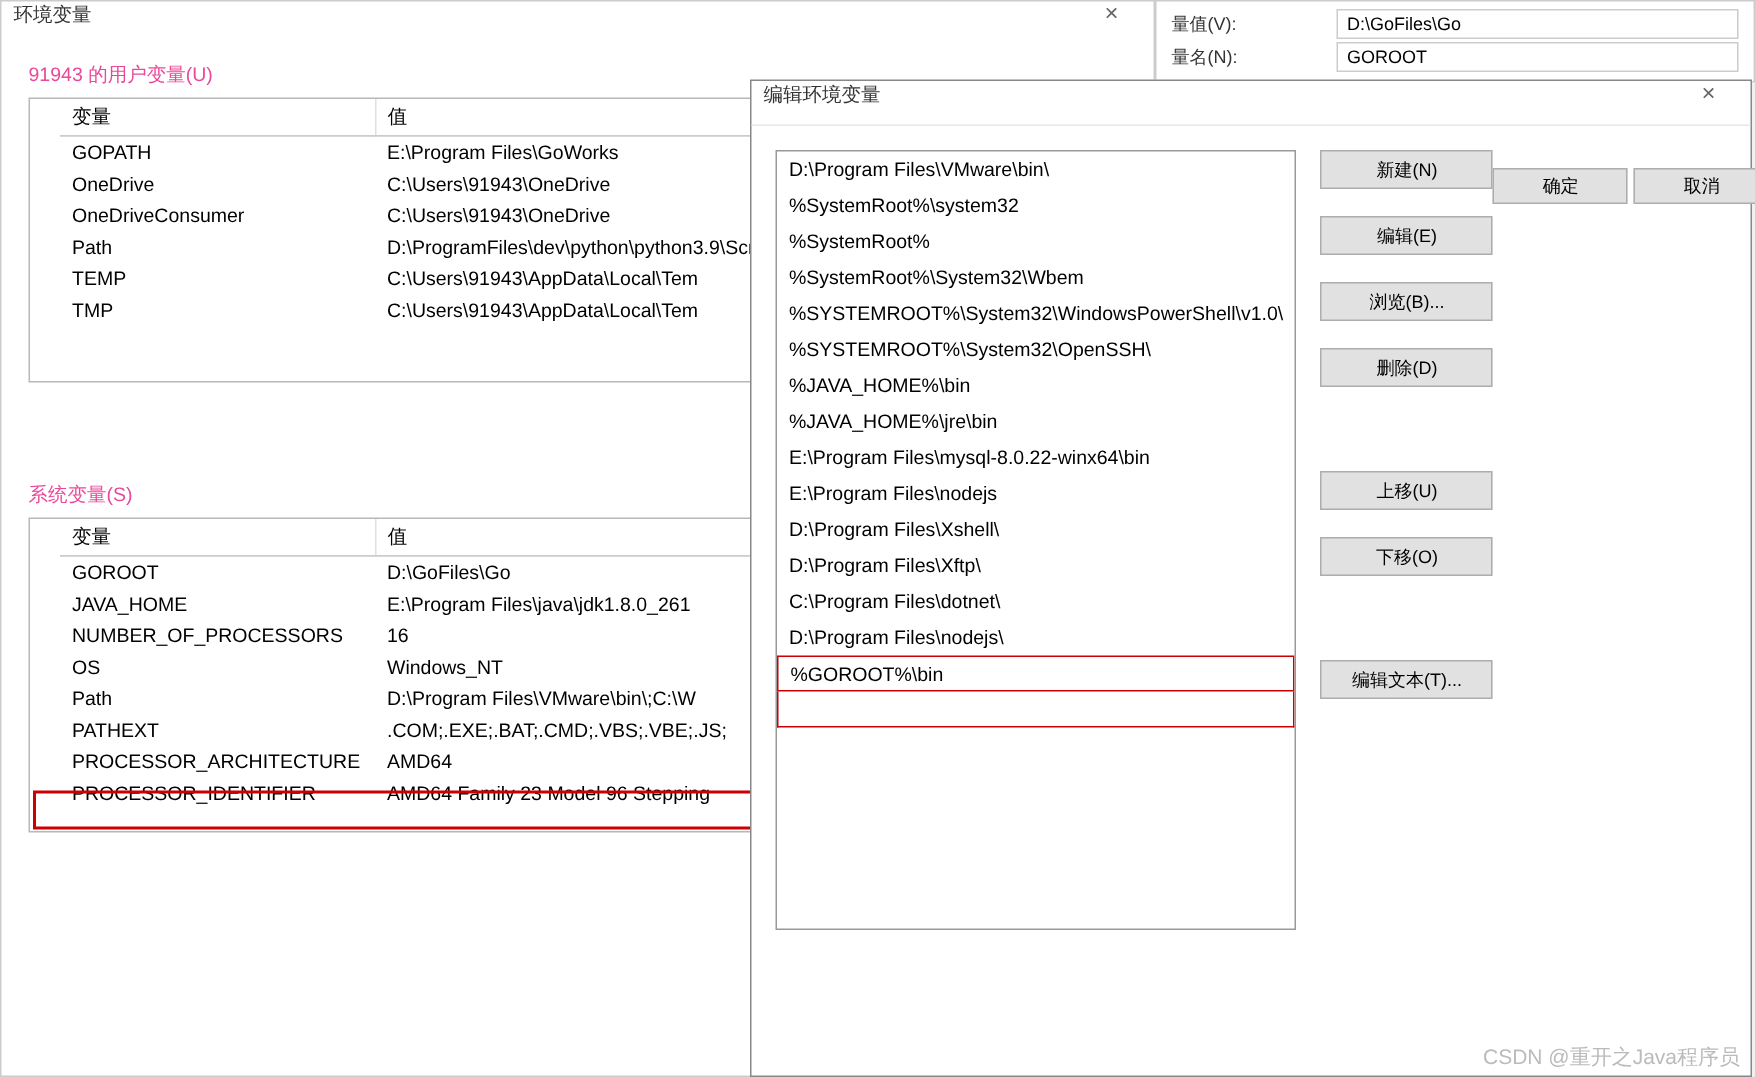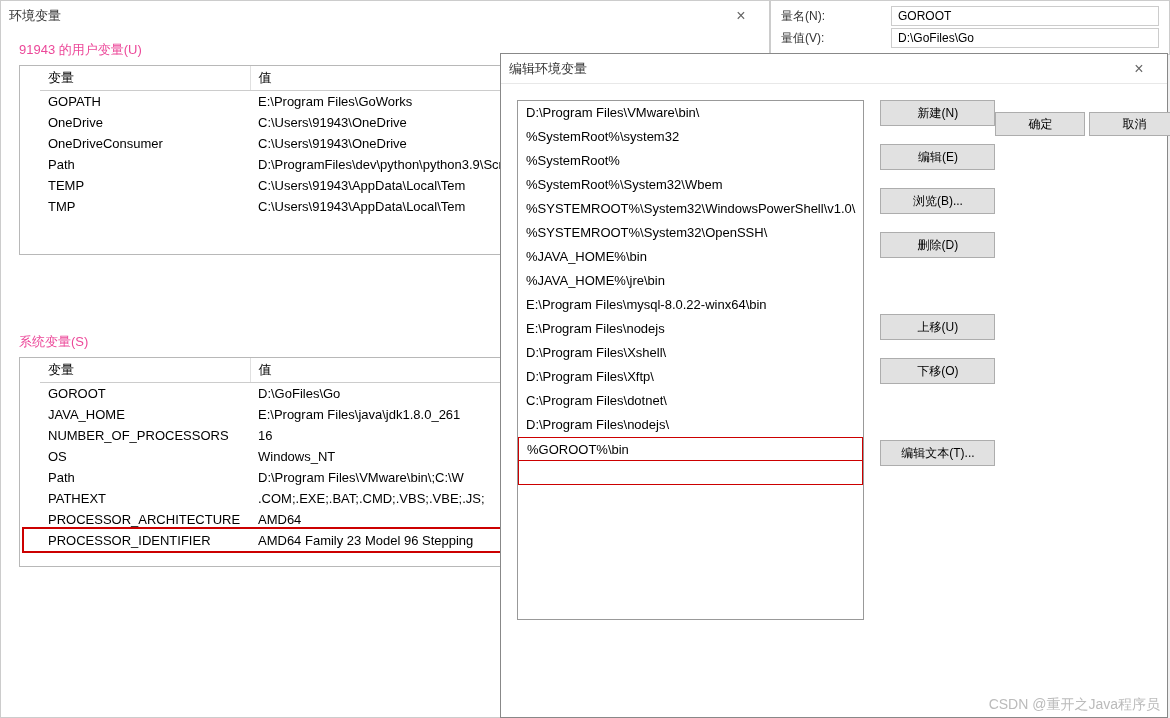--- a/index.html
+++ b/index.html
@@ -15,21 +15,20 @@
       overflow: hidden;
     }
     .dialog {
       position: absolute;
       background: #fff;
       border: 1px solid #ccc;
     }
     .titlebar {
       height: 30px;
       display: flex;
-      align-items: center;
       padding: 0 8px;
       border-bottom: 1px solid #e8e8e8;
     }
     .title-text { flex: 1; font-size: 13px; color: #333; }
     .closex {
       width: 40px;
       text-align: center;
       font-size: 16px;
       color: #666;
       cursor: pointer;
@@ -167,26 +166,26 @@
       position: absolute;
       border: 2px solid #c00;
       pointer-events: none;
     }
   </style>
 </head>
 <body>
 
 <div class="var-strip">
   <div class="row">
+    <span class="lbl">量值(V):</span>
+    <input class="inp" value="D:\GoFiles\Go" style="">
+  </div>
+  <div class="row">
     <span class="lbl">量名(N):</span>
     <input class="inp" value="GOROOT" style="">
-  </div>
-  <div class="row">
-    <span class="lbl">量值(V):</span>
-    <input class="inp" value="D:\GoFiles\Go" style="">
   </div>
 </div>
 
 <div class="dialog env-main">
   <div class="titlebar">
     <span class="title-text">环境变量</span>
     <span class="closex">×</span>
   </div>
 
   <div class="section-label">91943 的用户变量(U)</div>
@@ -227,21 +226,21 @@
             <td>TMP</td>
             <td>C:\Users\91943\AppData\Local\Tem</td>
           </tr>
         </tbody>
     </table>
   </div>
   <div class="btn-row">
     <button class="btn">新建(N)...</button>
   </div>
 
-  <div class="section-label" style="margin-top:30px;">系统变量(S)</div>
+  <div class="section-label" style="margin-top:18px;">系统变量(S)</div>
   <div class="table-wrap" style="height:210px;">
     <table class="tbl">
       <colgroup>
           <col style="width:210px">
           <col>
         </colgroup>
       <thead>
           <tr>
         <th>变量</th>
         <th>值</th>

